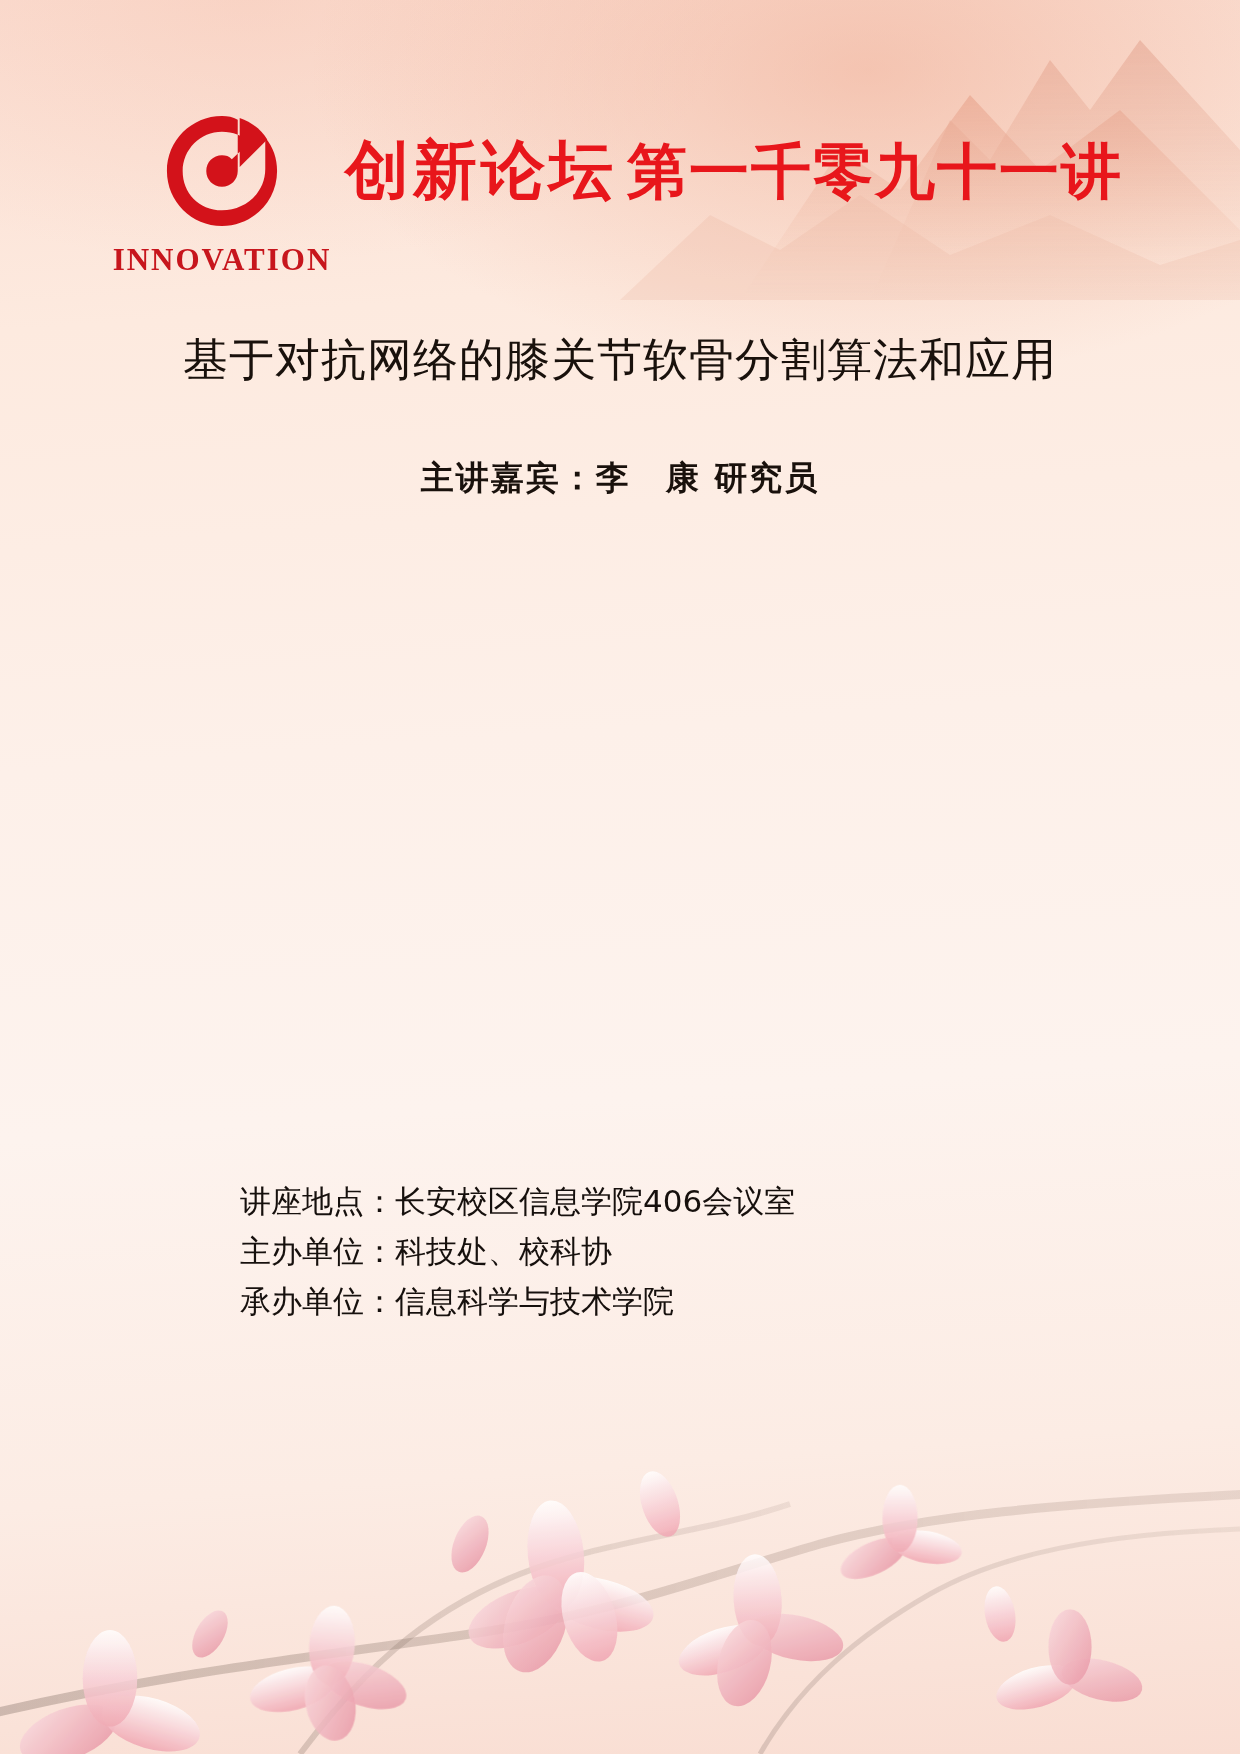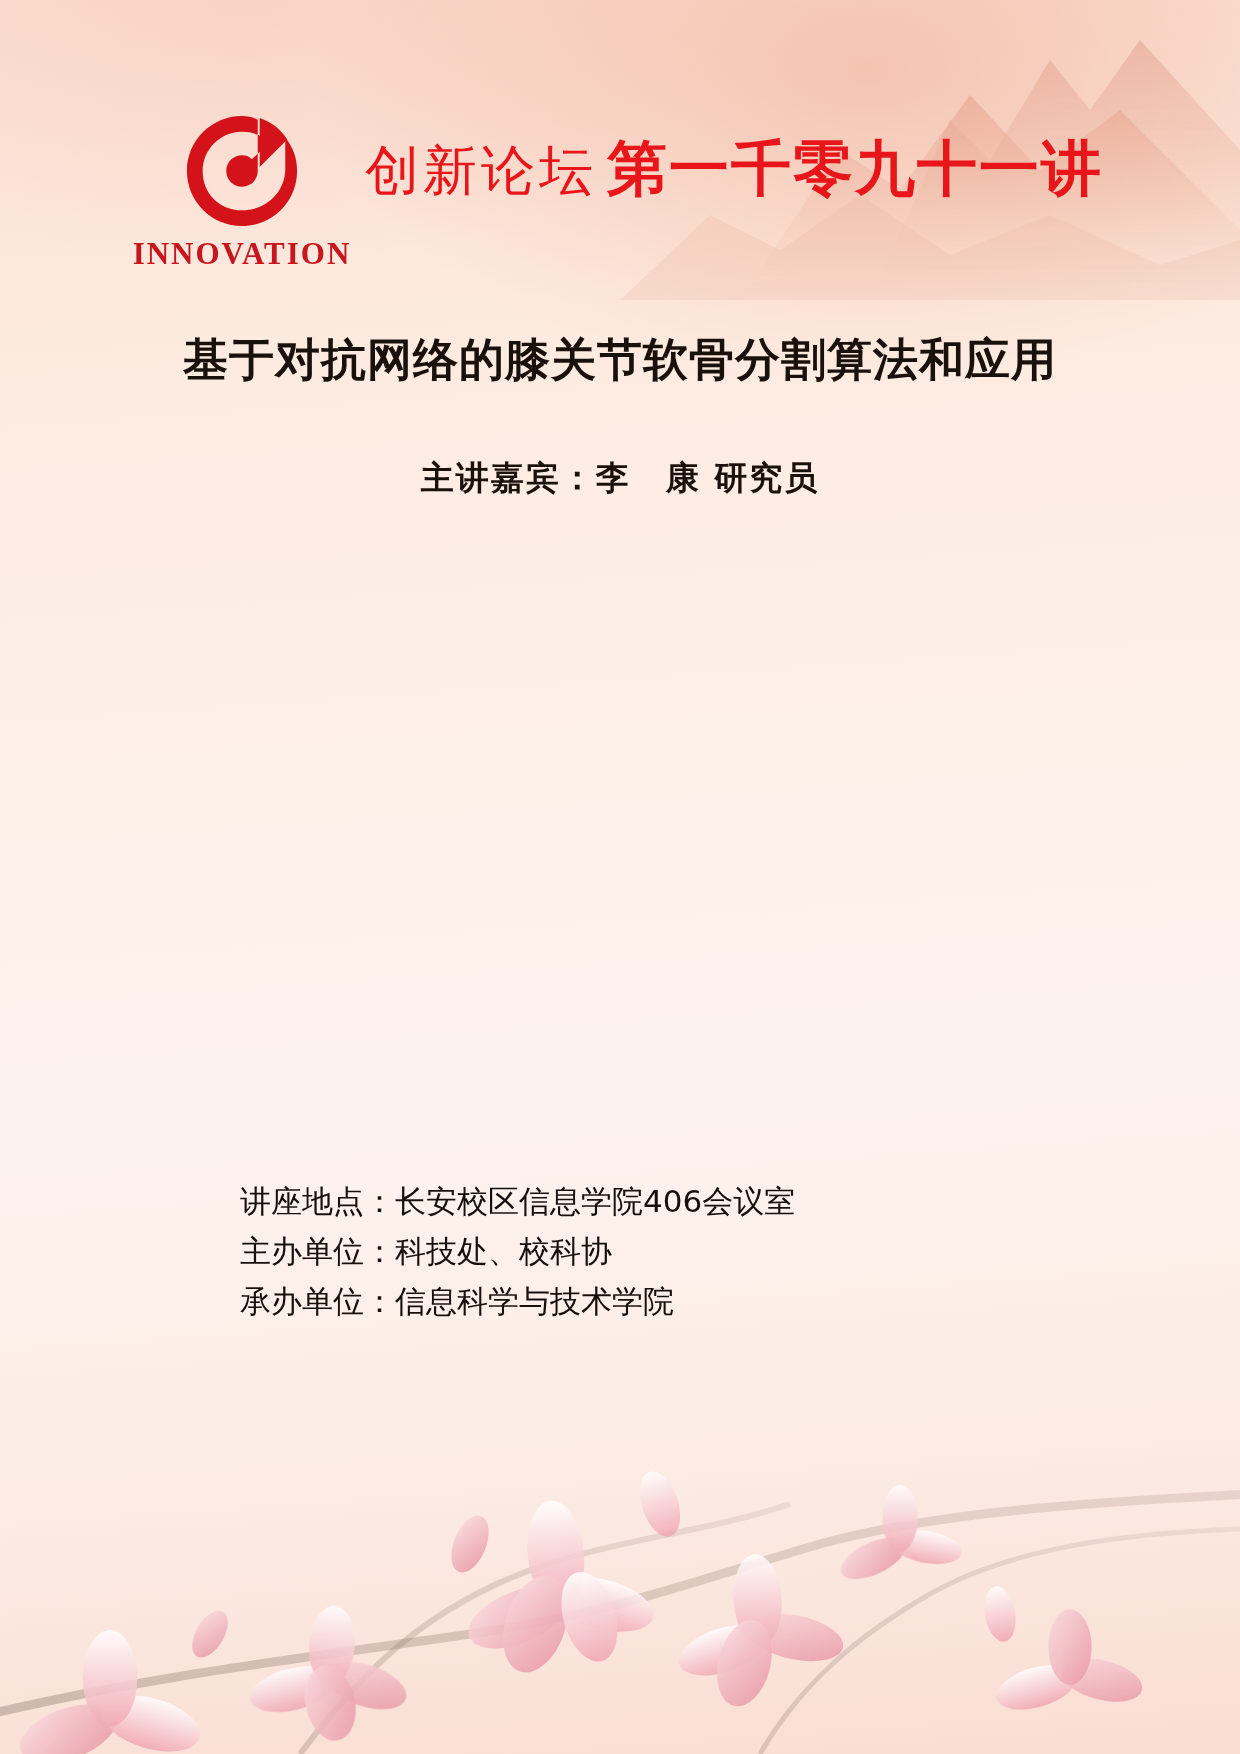--- a/index.html
+++ b/index.html
@@ -53,42 +53,43 @@
     display: flex;
     align-items: flex-start;
     justify-content: center;
   }
   .logo-block {
     width: 210px;
     margin-right: 18px;
     display: flex;
     flex-direction: column;
     align-items: center;
+    gap: 6px;
   }
   .logo-mark {
     width: 118px; height: 118px;
   }
   .logo-text {
     margin-top: 6px;
     color: #c7161d;
     font-family: "Liberation Serif", serif;
     font-size: 31px;
     font-weight: bold;
     letter-spacing: 2px;
   }
   .header-titles {
     display: flex;
     align-items: baseline;
     padding-top: 26px;
   }
   .forum-name {
     color: #e8161b;
     font-family: "DejaVu Sans", sans-serif;
-    font-weight: normal;
-    font-size: 54px;
+    font-weight: bold;
+    font-size: 64px;
     letter-spacing: 4px;
     line-height: 1;
   }
   .forum-issue {
     color: #e8161b;
     font-family: "DejaVu Sans", sans-serif;
     font-weight: bold;
     font-size: 60px;
     letter-spacing: 2px;
     margin-left: 10px;
@@ -96,21 +97,21 @@
   }
 
   
   .lecture-title {
     position: absolute;
     top: 330px;
     left: 0;
     width: 1240px;
     text-align: center;
     font-family: "DejaVu Sans", sans-serif;
-    font-weight: bold;
+    font-weight: normal;
     font-size: 45px;
     letter-spacing: 1px;
     color: #19110c;
   }
 
   
   .speakers {
     position: absolute;
     top: 452px;
     left: 0;

